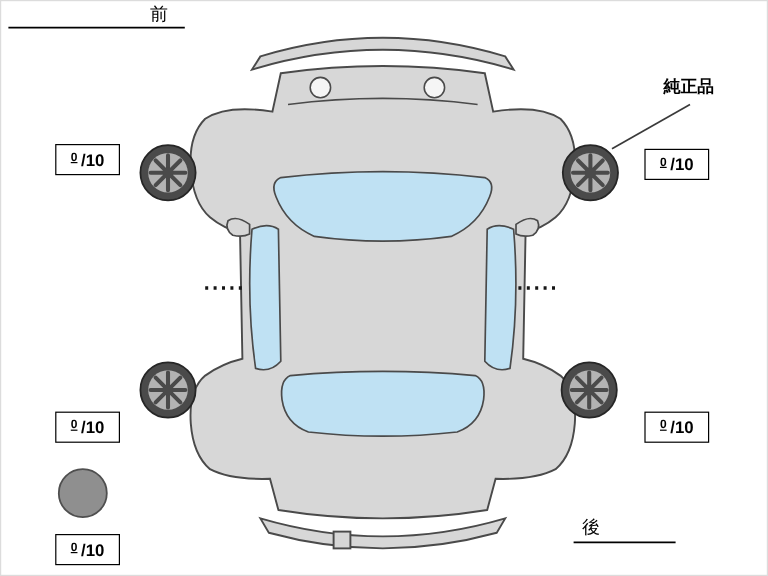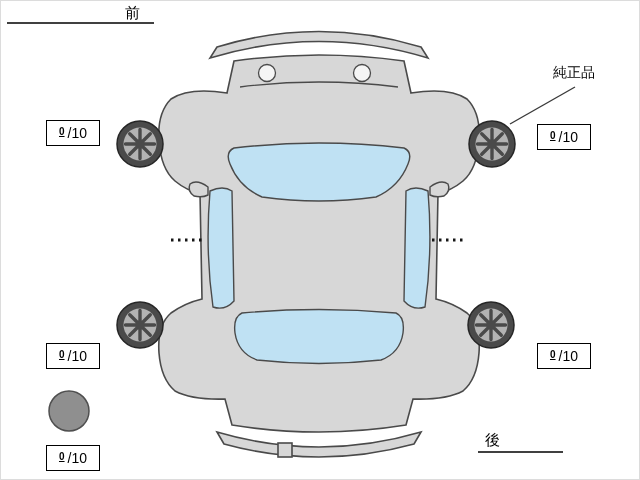--- a/index.html
+++ b/index.html
@@ -16,21 +16,21 @@
     overflow:hidden;font-family:"Liberation Sans",sans-serif;
     border:1px solid #dcdcdc;box-sizing:border-box;
   }
   .stage svg{position:absolute;left:0;top:0;}
   .label{position:absolute;color:#000;line-height:1;white-space:nowrap;}
   .score-box{
     position:absolute;width:52px;height:24px;border:1.5px solid #000;
     background:#fff;display:flex;align-items:center;justify-content:center;gap:3px;
   }
   .score-value{font-size:10px;font-weight:bold;text-decoration:underline;transform:translateY(-2px);}
-  .score-denom{font-size:14px;font-weight:normal;}
+  .score-denom{font-size:14px;font-weight:bold;}
   
   .car-body,.band,.tail-box{fill:var(--body);stroke:var(--outline);stroke-width:1.6;}
   .glass{fill:var(--glass);stroke:var(--outline);stroke-width:1.4;}
   .mirror{fill:var(--body);stroke:var(--outline);stroke-width:1.4;}
   .seam{fill:none;stroke:var(--outline);stroke-width:1.3;}
   .washer{fill:#f5f5f5;stroke:var(--outline);stroke-width:1.3;}
   .dotted{stroke:#161616;stroke-width:3;stroke-dasharray:2.5 4.5;fill:none;}
   .tire{fill:var(--wheel-tire);stroke:#262626;stroke-width:1.5;}
   .rim{fill:var(--wheel-rim);}
   .spokes{stroke:var(--wheel-tire);stroke-width:3.4;fill:none;stroke-linecap:round;}
@@ -91,21 +91,21 @@
     <circle class="spare-circle" cx="68" cy="410" r="20"></circle>
 
     <path class="leader" d="M 574 86 L 509 123"></path>
 
     <path class="underline" d="M 6 22 H 153"></path>
     <path class="underline" d="M 477 451 H 562"></path>
   </svg>
 
   <div class="label" style="left:124px;top:4px;font-size:15px;">前</div>
   <div class="label" style="left:484px;top:431px;font-size:15px;">後</div>
-  <div class="label" style="left:552px;top:64px;font-size:14px;font-weight:normal;">純正品</div>
+  <div class="label" style="left:552px;top:64px;font-size:14px;font-weight:bold;">純正品</div>
 
   <div class="score-box" style="left:45px;top:119px;">
     <span class="score-value">0</span>
     <span class="score-denom">/10</span>
   </div>
 
   <div class="score-box" style="left:536px;top:123px;">
     <span class="score-value">0</span>
     <span class="score-denom">/10</span>
   </div>

